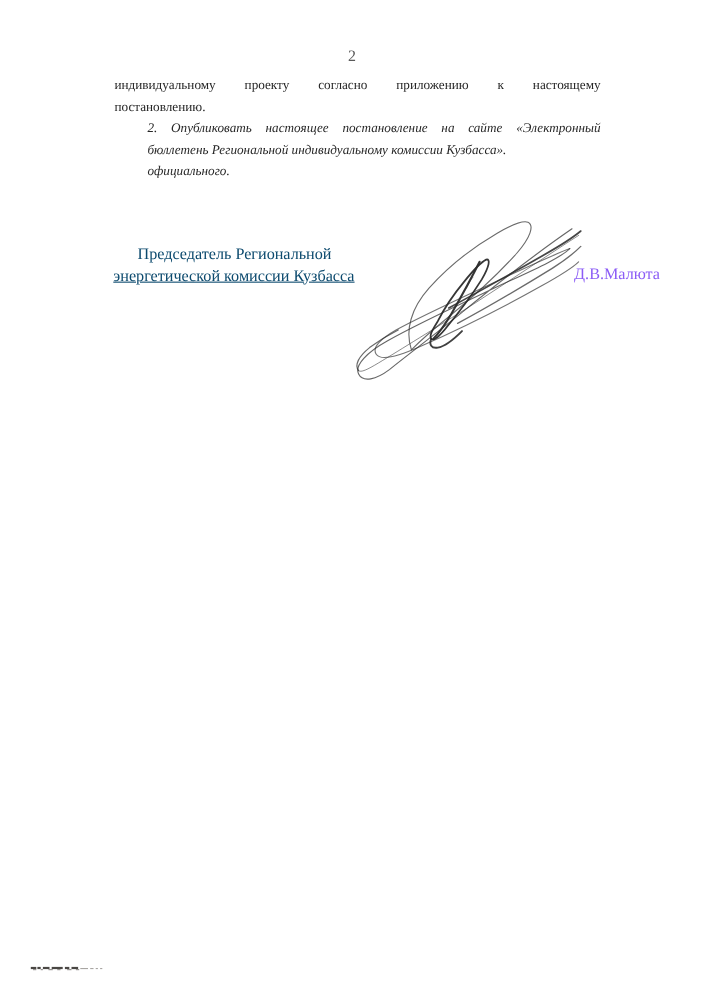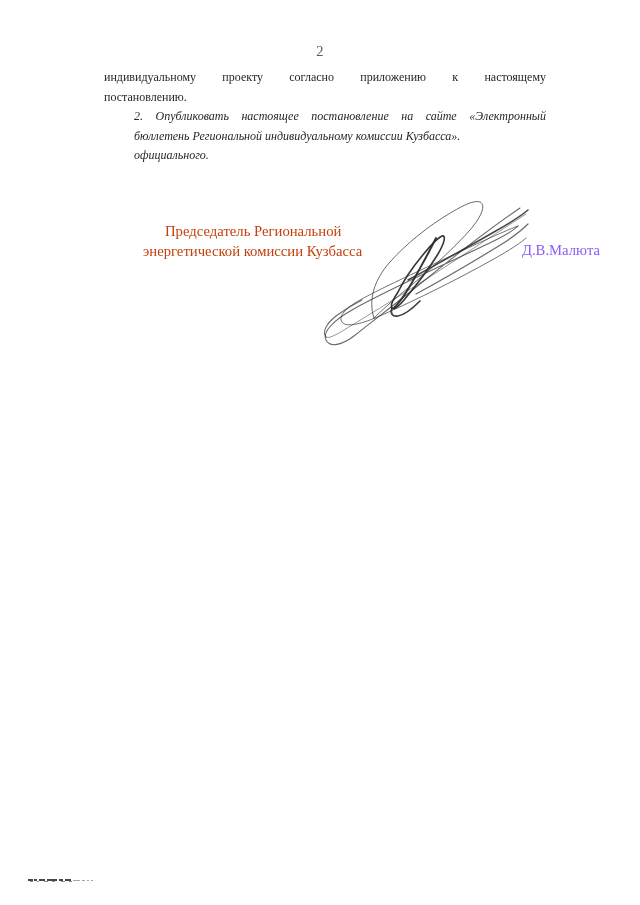--- a/index.html
+++ b/index.html
@@ -72,29 +72,29 @@
   }
 
   
   .sig-block {
     position: absolute;
     left: 103px;
     top: 222px;
     width: 300px;
     font-size: 14.7px;
     line-height: 19.6px;
-    color: #c2410c;
-    margin-left: 40px;
+    color: #0c4a6e;
   }
   .sig-title-line1 {
     display: block;
     padding-left: 22px;
   }
   .sig-title-line2 {
     display: block;
+    text-decoration: underline;
   }
 
   .sig-name {
     position: absolute;
     left: 460px;
     top: 241px;
     width: 140px;
     text-align: right;
     font-size: 14.7px;
     line-height: 19.6px;

